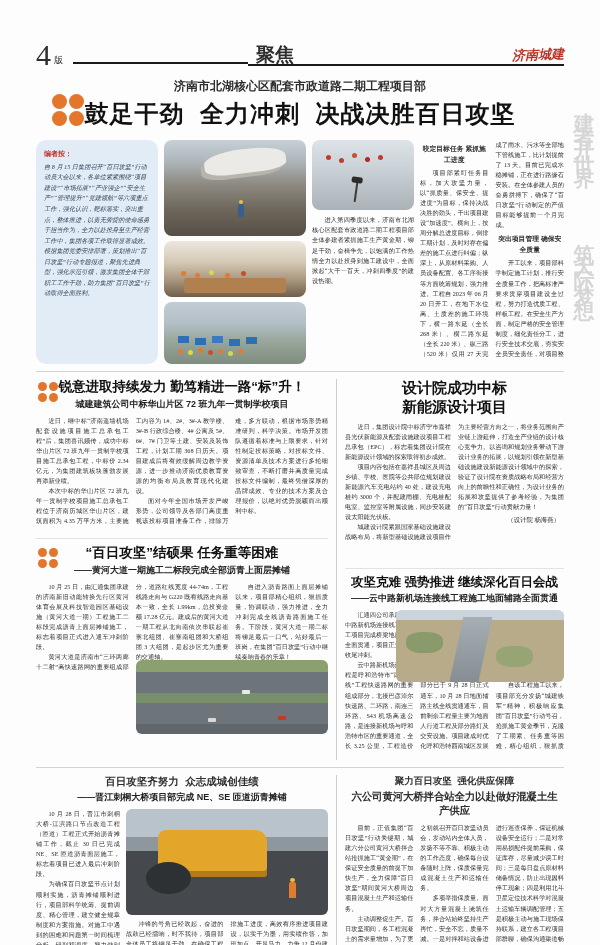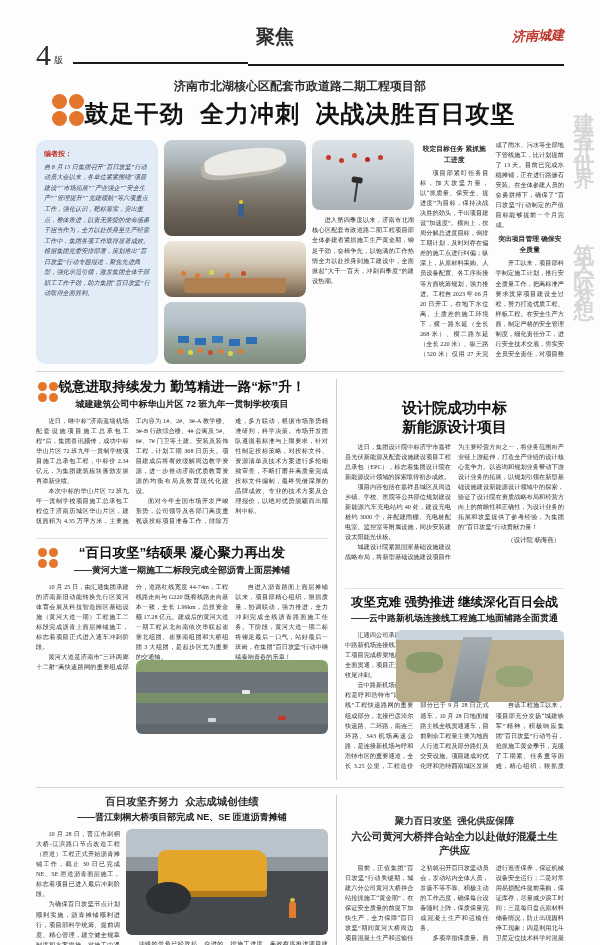--- a/index.html
+++ b/index.html
@@ -7,22 +7,22 @@
   .page { position:relative; width:600px; height:945px; background:#fdfdfd; overflow:hidden; }
 
   
   .masthead { display:flex; align-items:flex-end; padding:24px 36px 0 36px; height:68px; }
   .mast-left { display:flex; align-items:flex-end; width:212px; }
   .pagenum { font-size:30px; font-family:"Liberation Serif",serif; line-height:0.9; }
   .pagenum-label { font-size:9px; margin:0 0 1px 3px; }
   .mast-rule { flex:1; border-bottom:2px solid #1a1a1a; margin:0 0 4px 10px; }
   .mast-date { text-align:right; font-size:7.5px; line-height:1.6; color:#333;
                padding:0 8px 2px 8px; border-right:1px solid #8a8a8a; }
-  .mast-right { flex:1; display:flex; align-items:flex-start; border-bottom:2px solid #1a1a1a;
-                padding:0 0 18px 8px; margin-bottom:2px; }
+  .mast-right { flex:1; display:flex; align-items:center; border-bottom:2px solid #1a1a1a;
+                padding:0 0 0 8px; margin-bottom:2px; }
   .section-name { font-size:19px; font-weight:bold; font-family:"Liberation Sans",sans-serif; line-height:1; }
   .brand { margin-left:auto; color:#bb3326; font-size:13px; font-weight:bold; font-style:italic;
            font-family:"DejaVu Serif",serif; transform:rotate(-2deg); }
 
   
   .watermark { position:absolute; right:5px; top:96px; width:28px; color:#d6d6d6;
                writing-mode:vertical-rl; font-size:21px; font-weight:bold;
                font-family:"DejaVu Serif",serif; letter-spacing:14px; line-height:1; }
   .watermark .wm2 { margin-top:40px; }
 
@@ -87,21 +87,21 @@
   .subhead { text-align:center; font-weight:bold; font-size:6.8px; margin:3px 0;
              font-family:"Liberation Sans",sans-serif; text-indent:0 !important; }
   .byline { text-align:right; font-size:6.4px; padding-right:4px; margin-top:3px; text-indent:0 !important; }
 
   .hrule { border-top:1px solid #d4d4d4; margin:7px 36px; }
 
   
   .flows { display:flex; gap:8px; padding:0 36px; }
   .flow-left { width:292px; }
   .vrule { width:1px; background:#cccccc; }
-  .flow-right { flex:1;margin-top:20px; }
+  .flow-right { flex:1; }
   .art-divider { border-top:1px solid #e2e2e2; margin:6px 0; }
 
   .art-head { position:relative; text-align:center; padding:0 2px; }
   .art-head .seal-sm { position:absolute; left:2px; top:3px; }
   .art-title { font-size:13.5px; font-weight:bold; font-family:"Liberation Sans",sans-serif;
                color:#111; line-height:1.25; }
   .art-title-lg { font-size:15px; }
   .art-sub { font-size:9px; font-weight:bold; font-family:"Liberation Sans",sans-serif;
              color:#222; margin-top:2px; }
   .art-kicker { font-size:10.5px; font-weight:bold; font-family:Liberation Mono, monospace; }
@@ -243,21 +243,21 @@
       <div class="art-divider"></div>
 
       <div>
         <div class="art-head">
           <span class="seal seal-sm">
               <i></i>
               <i></i>
               <i></i>
               <i></i>
             </span>
-          <div class="art-title">“百日攻坚”结硕果 凝心聚力再出发</div>
+          <div class="art-title">“百日攻坚”结硕果 任务重等困难</div>
           <div class="art-sub">——黄河大道一期施工二标段完成全部沥青上面层摊铺</div>
         </div>
         <div class="art-body" style="height:152px;">
           <p>10 月 25 日，由汇通集团承建的济南新旧动能转换先行区黄河体育会展及科技智造园区基础设施（黄河大道一期）工程施工二标段完成沥青上面层摊铺施工，标志着项目正式进入通车冲刺阶段。</p>
           <p>黄河大道是济南市“三环两廊十二射”高快速路网的重要组成部分，道路红线宽度 44-74m，工程线路走向与 G220 既有线路走向基本一致，全长 1.99km，总投资金额 17.28 亿元。建成后的黄河大道一期工程从北向南依次串联起崔寨北组团、崔寨南组团和大桥组团 3 大组团，是起步区尤为重要的交通轴。</p>
           <p>自进入沥青路面上面层摊铺以来，项目部精心组织，狠抓质量，协调联动，强力推进，全力冲刺完成全线沥青路面施工任务。下阶段，黄河大道一期二标将铆足最后一口气，站好最后一班岗，在集团“百日攻坚”行动中继续奏响青春的乐章！</p>
           <div class="byline">（汇通公司 万丽亭）</div>
           <div class="ph ph-road">
             <i class="car"></i>
           </div>

